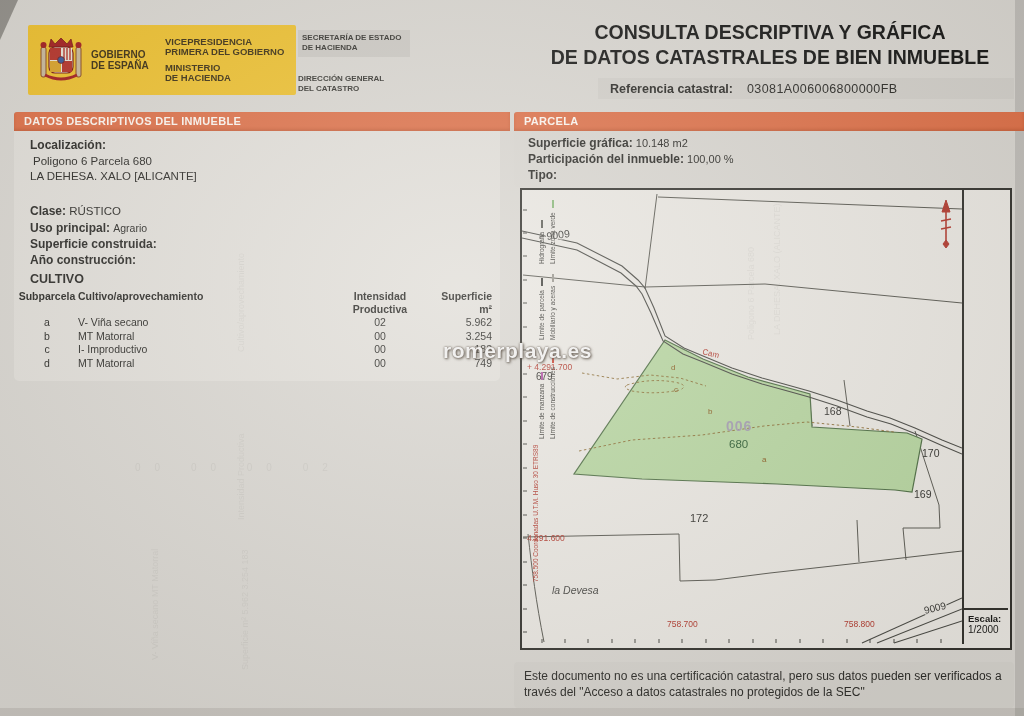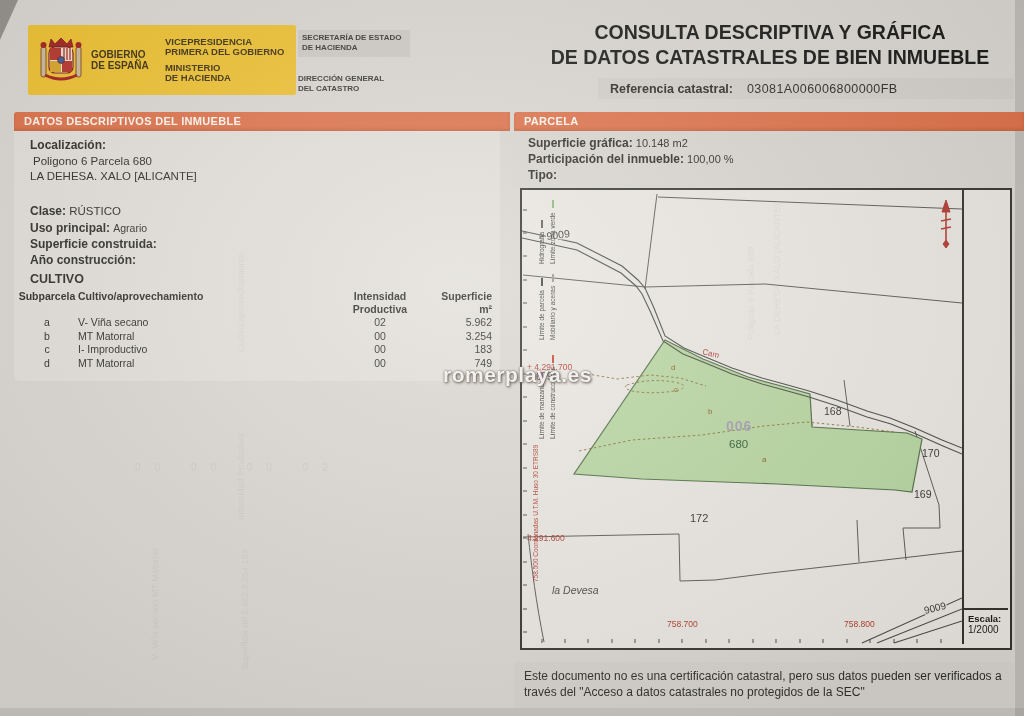--- a/index.html
+++ b/index.html
@@ -54,21 +54,21 @@
   .vtext .dash{display:inline-block;width:8px;height:2px;margin-left:4px;vertical-align:middle;}
   .vred{color:#b23c30;}
   .escala{position:absolute;left:440px;top:418px;width:46px;height:36px;border-left:2px solid #35342f;
           border-top:2px solid #35342f;font-size:9.5px;font-weight:bold;padding:3px 0 0 4px;box-sizing:border-box;color:#1d1c1a;}
   .escala .v{font-weight:normal;font-size:10px;}
   
   .foot{left:514px;top:662px;width:500px;height:46px;background:#d5d2cc;border-radius:4px;
         font-size:12px;line-height:16px;color:#2f2e2a;padding:6px 10px;box-sizing:border-box;}
   
   .wmark{left:443px;top:339px;font-weight:bold;font-size:21px;color:rgba(255,255,255,.9);
-         text-shadow:0 0 2px #6a6157,1px 1px 3px #6a6157;letter-spacing:.5px;z-index:40;margin-top:24px;}
+         text-shadow:0 0 2px #6a6157,1px 1px 3px #6a6157;letter-spacing:.5px;z-index:40;}
   .ghost{position:absolute;transform:rotate(-90deg);transform-origin:0 0;color:#55534c;
          font-size:9px;white-space:nowrap;opacity:.08;}
   .ghost-h{position:absolute;color:#55534c;font-size:10px;letter-spacing:14px;opacity:.09;}
   .corner-shade{left:0;top:0;width:0;height:0;border-top:40px solid rgba(90,87,80,.55);
          border-right:18px solid transparent;}
   .edge-r{right:0;top:0;width:9px;height:716px;background:rgba(120,117,110,.25);}
   .edge-b{left:0;bottom:0;width:1024px;height:8px;background:rgba(120,117,110,.18);}
   svg text{font-family:"Liberation Sans",sans-serif;}
 </style>
 </head>

